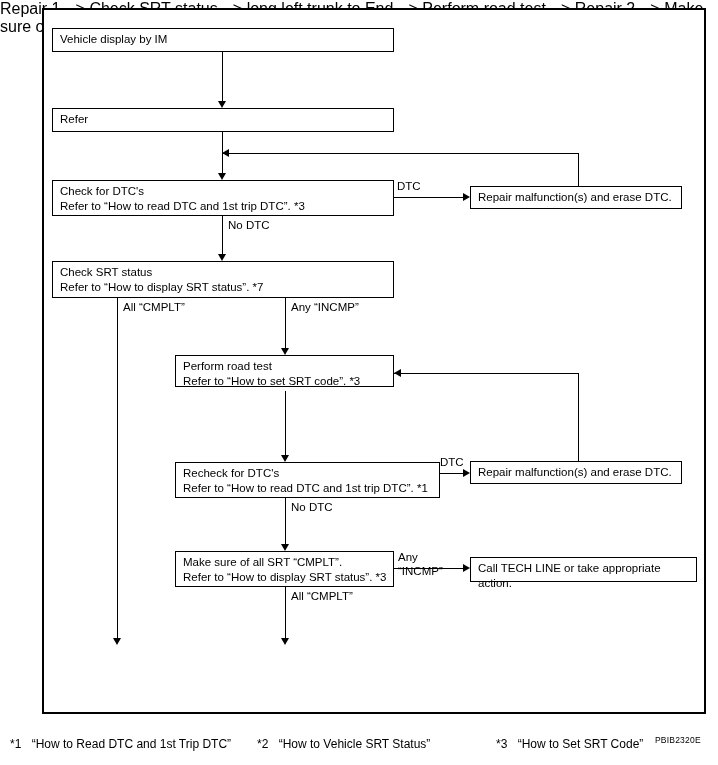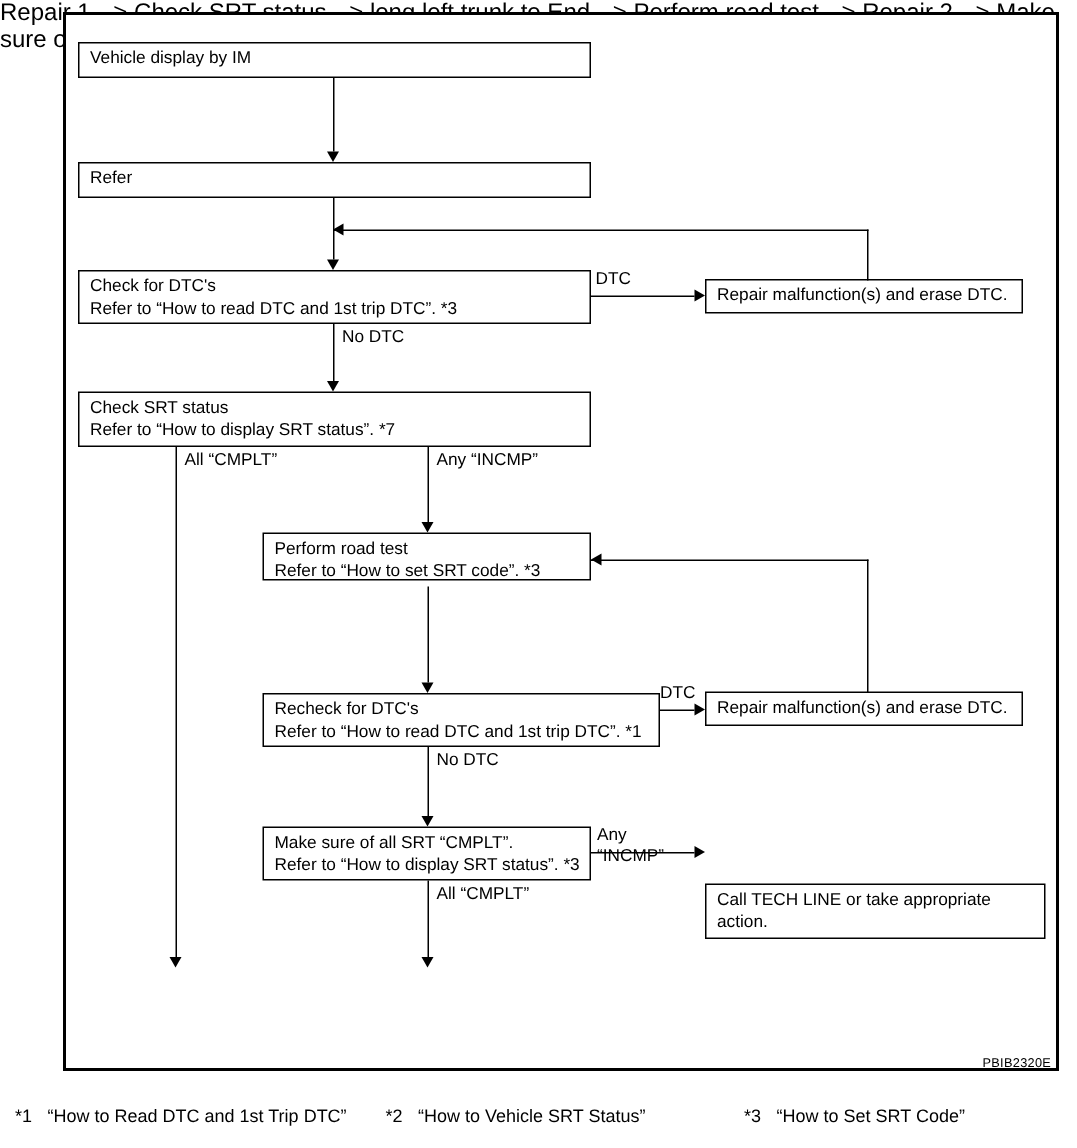--- a/index.html
+++ b/index.html
@@ -129,21 +129,21 @@
 Refer to “How to set SRT code”. *3</div>
 
   <div class="node" style="left:175px; top:462px; width:265px; height:36px;">Recheck for DTC's
 Refer to “How to read DTC and 1st trip DTC”. *1</div>
 
   <div class="node" style="left:470px; top:461px; width:212px; height:23px;">Repair malfunction(s) and erase DTC.</div>
 
   <div class="node" style="left:175px; top:551px; width:219px; height:36px;">Make sure of all SRT “CMPLT”.
 Refer to “How to display SRT status”. *3</div>
 
-  <div class="node" style="left:470px; top:589px; width:227px; height:37px;">Call TECH LINE or take appropriate action.</div>
+  <div class="node" style="left:470px; top:557px; width:227px; height:25px;">Call TECH LINE or take appropriate action.</div>
 
 
   
 
   
   <div class="vline" style="left:222px; top:52px; height:49px;"></div>
   <div class="arrow-down" style="left:218px; top:101px;"></div>
 
   
   <div class="vline" style="left:222px; top:132px; height:41px;"></div>
@@ -198,21 +198,21 @@
   <div class="arrow-right" style="left:463px; top:564px;"></div>
   <div class="elabel" style="left:398px; top:538px;margin-top:12px;">Any
 “INCMP”</div>
 
    End --&gt;
   <div class="vline" style="left:285px; top:587px; height:51px;"></div>
   <div class="arrow-down" style="left:281px; top:638px;"></div>
   <div class="elabel" style="left:291px; top:589px;">All “CMPLT”</div>
 
   
-  <div class="figcode" style="left:655px; top:703px;text-align:center;">PBIB2320E</div>
+  <div class="figcode" style="left:655px; top:735px;text-align:center;">PBIB2320E</div>
 
   
   <div class="footnotes">
     <div class="fn" style="left:10px; top:7px;">
       <span class="fn-mark">*1</span>
       <span>“How to Read DTC and 1st Trip DTC”</span>
     </div>
     <div class="fn" style="left:257px; top:7px;">
       <span class="fn-mark">*2</span>
       <span>“How to Vehicle SRT Status”</span>

